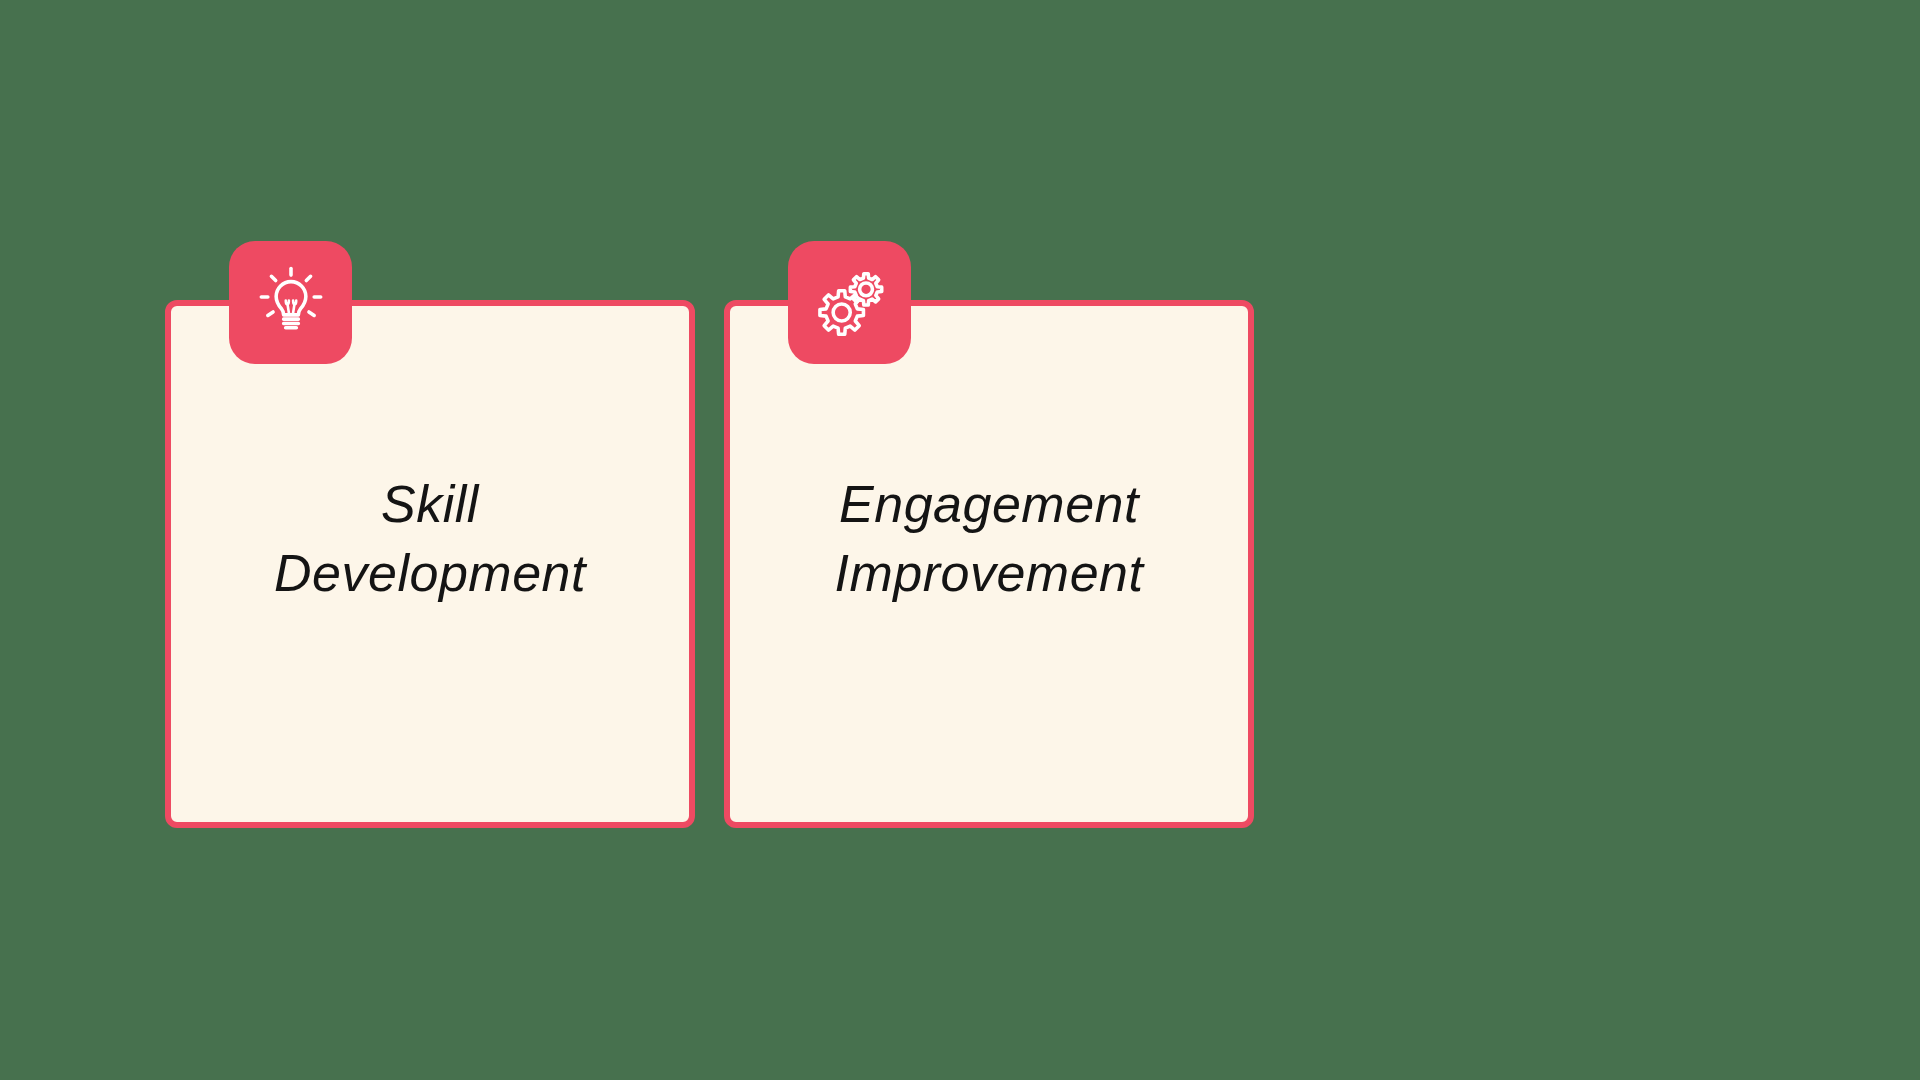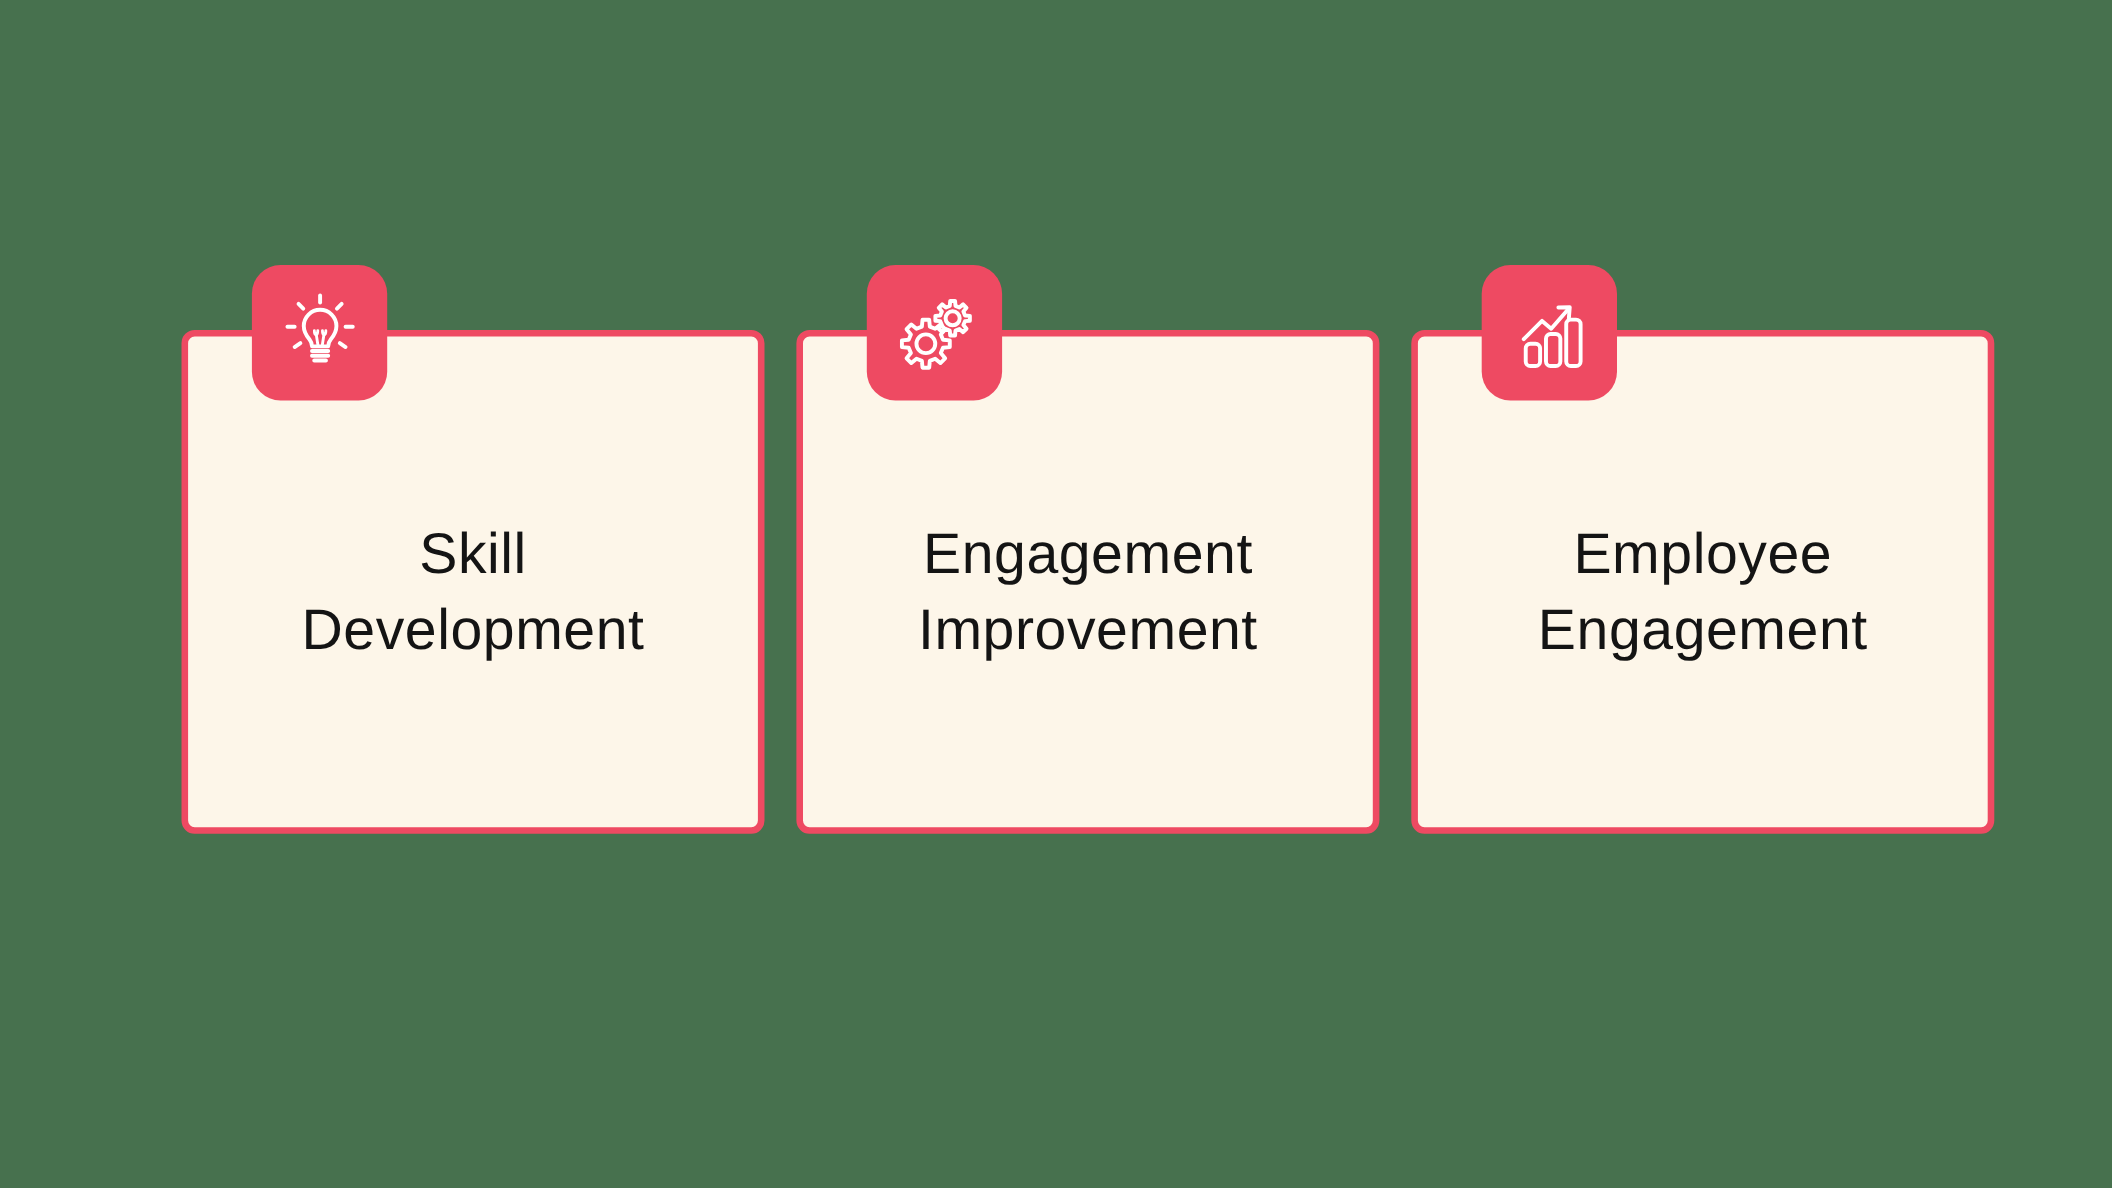--- a/index.html
+++ b/index.html
@@ -11,21 +11,21 @@
   }
   *{box-sizing:border-box;}
   html,body{margin:0;padding:0;}
   body{
     width:1920px;height:1080px;
     background:var(--background-color);
     font-family:"Liberation Sans","DejaVu Sans",sans-serif;
     position:relative;overflow:hidden;
   }
   .canvas{position:absolute;inset:0;}
-  .card-wrap{position:absolute;top:300px;width:530px;height:458px;}
+  .card-wrap{position:absolute;top:300px;width:530px;height:528px;font-style:italic;}
   .card-wrap.pos-1{left:165px;}
   .card-wrap.pos-2{left:724px;}
   .card-wrap.pos-3{left:1283px;}
   .card{
     position:absolute;inset:0;
     background:var(--card-fill-color);
     border:6px solid var(--accent-color);
     border-radius:12px;
   }
   .badge{
@@ -99,32 +99,14 @@
 
           <g transform="translate(45.5,20.5) scale(0.72)" stroke-width="4.2">
             <path d="M13.15 -3.04 L18.32 -2.57 L18.32 2.57 L13.15 3.04 L11.45 7.15 L14.77 11.13 L11.13 14.77 L7.15 11.45 L3.04 13.15 L2.57 18.32 L-2.57 18.32 L-3.04 13.15 L-7.15 11.45 L-11.13 14.77 L-14.77 11.13 L-11.45 7.15 L-13.15 3.04 L-18.32 2.57 L-18.32 -2.57 L-13.15 -3.04 L-11.45 -7.15 L-14.77 -11.13 L-11.13 -14.77 L-7.15 -11.45 L-3.04 -13.15 L-2.57 -18.32 L2.57 -18.32 L3.04 -13.15 L7.15 -11.45 L11.13 -14.77 L14.77 -11.13 L11.45 -7.15 Z"></path>
             <circle cx="0" cy="0" r="7.5"></circle>
           </g>
         </svg>
       </span>
     </div>
   </div>
 
-  <div class="card-wrap pos-3">
-    <div class="card">
-      <p class="card-title">Employee Engagement</p>
-    </div>
-    <div class="badge">
-      <span>
-        <svg width="76" height="76" viewBox="0 0 64 64" fill="none" stroke="#FFFFFF" stroke-width="3" stroke-linecap="round" stroke-linejoin="round">
-
-          <rect x="13.5" y="40" width="11" height="17" rx="3.5"></rect>
-          <rect x="29" y="32.5" width="11" height="24.5" rx="3.5"></rect>
-          <rect x="44.5" y="21.5" width="11" height="35.5" rx="3.5"></rect>
-
-          <path d="M12 36.5 L26 22.5 L33 28.5 L46.5 13"></path>
-          <path d="M38.5 12.2 L47.2 12 L46.5 20.8"></path>
-        </svg>
-      </span>
-    </div>
-  </div>
 
 </div>
 
 </body></html>

